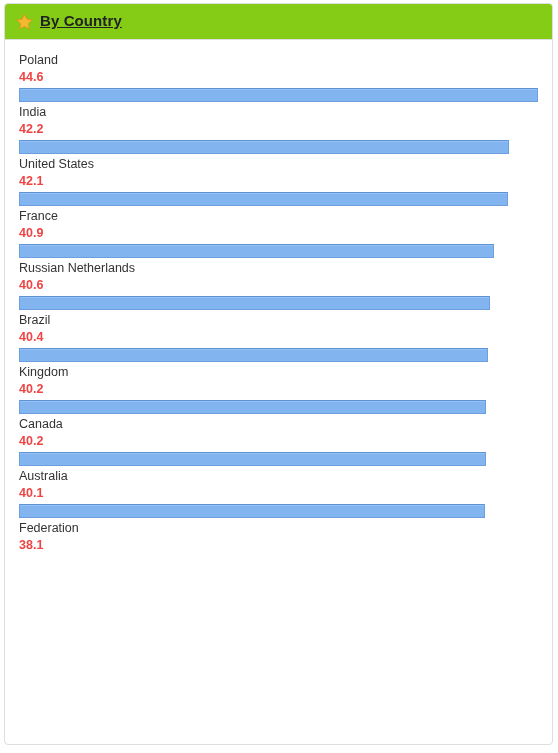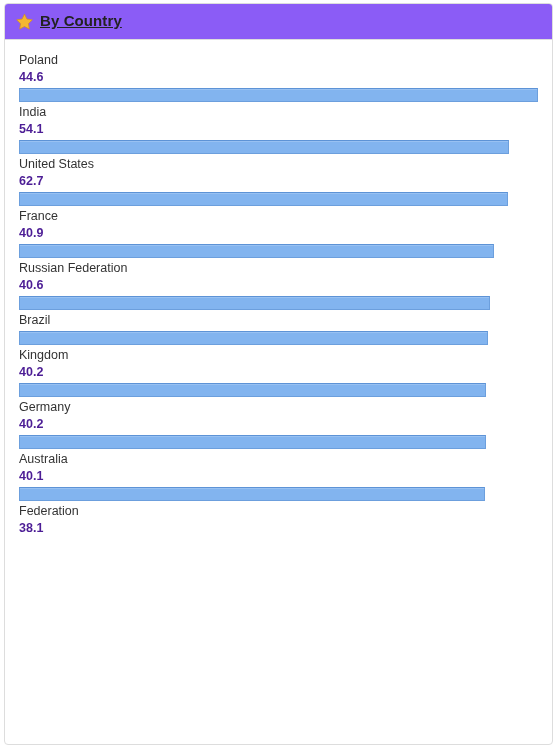--- a/index.html
+++ b/index.html
@@ -23,21 +23,21 @@
     height: 742px;
     background: #ffffff;
     border: 1px solid #dddddd;
     border-radius: 4px;
     box-sizing: border-box;
     overflow: hidden;
   }
 
   .panel-header {
     height: 36px;
-    background: #8b5cf6;
+    background: #84cc16;
     border-bottom: 1px solid #dddddd;
     box-sizing: border-box;
     display: flex;
     align-items: center;
     padding-left: 11px;
   }
 
   .star-icon {
     width: 17px;
     height: 17px;
@@ -70,21 +70,21 @@
   .bar-label {
     font-size: 12.5px;
     color: #333333;
     line-height: 15px;
     white-space: nowrap;
   }
 
   .bar-value {
     font-size: 12.5px;
     font-weight: bold;
-    color: #4c1d95;
+    color: #ef4444;
     line-height: 16px;
     margin-top: 1px;
   }
 
   .bar-track {
     margin-top: 3px;
     height: 14px;
     position: relative;
   }
 
@@ -115,61 +115,62 @@
 
   <div class="bar-row">
         <div class="bar-label">Poland</div>
         <div class="bar-value">44.6</div>
         <div class="bar-track">
           <div class="bar-fill" style="width: 100%;"></div>
         </div>
       </div>
       <div class="bar-row">
         <div class="bar-label">India</div>
-        <div class="bar-value">54.1</div>
+        <div class="bar-value">42.2</div>
         <div class="bar-track">
           <div class="bar-fill" style="width: 94.4%;"></div>
         </div>
       </div>
       <div class="bar-row">
         <div class="bar-label">United States</div>
-        <div class="bar-value">62.7</div>
+        <div class="bar-value">42.1</div>
         <div class="bar-track">
           <div class="bar-fill" style="width: 94.2%;"></div>
         </div>
       </div>
       <div class="bar-row">
         <div class="bar-label">France</div>
         <div class="bar-value">40.9</div>
         <div class="bar-track">
           <div class="bar-fill" style="width: 91.5%;"></div>
         </div>
       </div>
       <div class="bar-row">
-        <div class="bar-label">Russian Federation</div>
+        <div class="bar-label">Russian Netherlands</div>
         <div class="bar-value">40.6</div>
         <div class="bar-track">
           <div class="bar-fill" style="width: 90.8%;"></div>
         </div>
       </div>
       <div class="bar-row">
         <div class="bar-label">Brazil</div>
+        <div class="bar-value">40.4</div>
         <div class="bar-track">
           <div class="bar-fill" style="width: 90.4%;"></div>
         </div>
       </div>
       <div class="bar-row">
         <div class="bar-label">Kingdom</div>
         <div class="bar-value">40.2</div>
         <div class="bar-track">
           <div class="bar-fill" style="width: 89.9%;"></div>
         </div>
       </div>
       <div class="bar-row">
-        <div class="bar-label">Germany</div>
+        <div class="bar-label">Canada</div>
         <div class="bar-value">40.2</div>
         <div class="bar-track">
           <div class="bar-fill" style="width: 89.9%;"></div>
         </div>
       </div>
       <div class="bar-row">
         <div class="bar-label">Australia</div>
         <div class="bar-value">40.1</div>
         <div class="bar-track">
           <div class="bar-fill" style="width: 89.7%;"></div>

